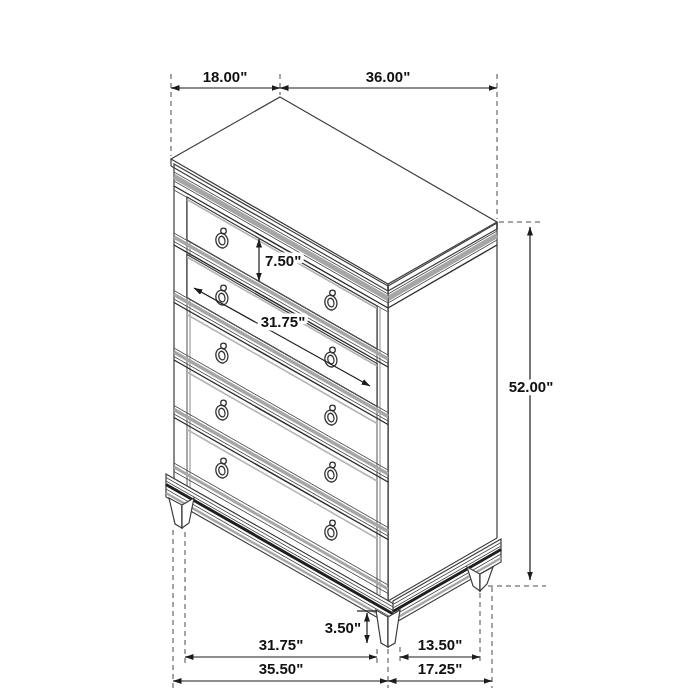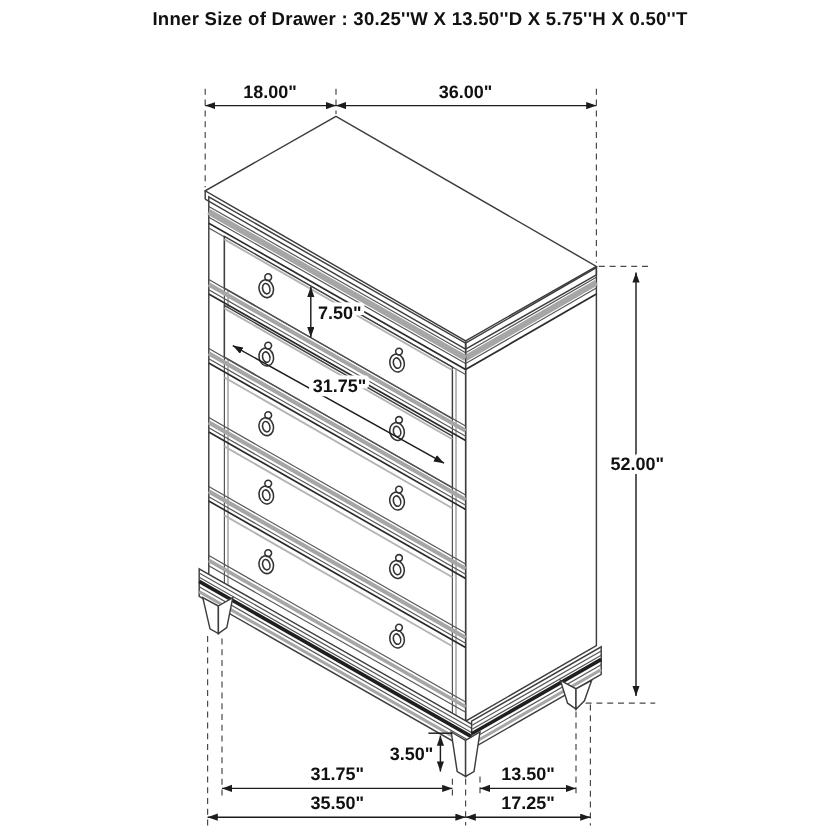--- a/index.html
+++ b/index.html
@@ -18,21 +18,20 @@
   .thick-black{stroke:#1f1f1f;stroke-width:3;fill:none;}
   .face{fill:#ffffff;stroke:#3d3d3d;stroke-width:1.2;}
   .dimline{stroke:#1c1c1c;stroke-width:1.2;fill:none;}
   .dash{stroke:#4a4a4a;stroke-width:1;fill:none;stroke-dasharray:5 4;}
   .handle{stroke:#333;stroke-width:1.3;fill:none;}
 </style>
 </head>
 <body>
 
 <div class="canvas">
-  <div class="title">Inner Size of Drawer : 30.25''W X 13.50''D X 5.75''H X 0.50''T</div>
 
   <svg width="700" height="700" viewBox="0 0 700 700">
     <defs>
       <marker id="arr" markerWidth="10" markerHeight="8" refX="8.5" refY="3" orient="auto-start-reverse" markerUnits="userSpaceOnUse">
         <path d="M0,0 L8.5,3 L0,6 Z" fill="#1c1c1c"></path>
       </marker>
       <g id="ringpull">
         <circle cx="1.5" cy="-8" r="2.8" class="handle"></circle>
         <g transform="rotate(-14)">
           <ellipse cx="-0.5" cy="1.5" rx="6" ry="7.5" class="handle"></ellipse>

